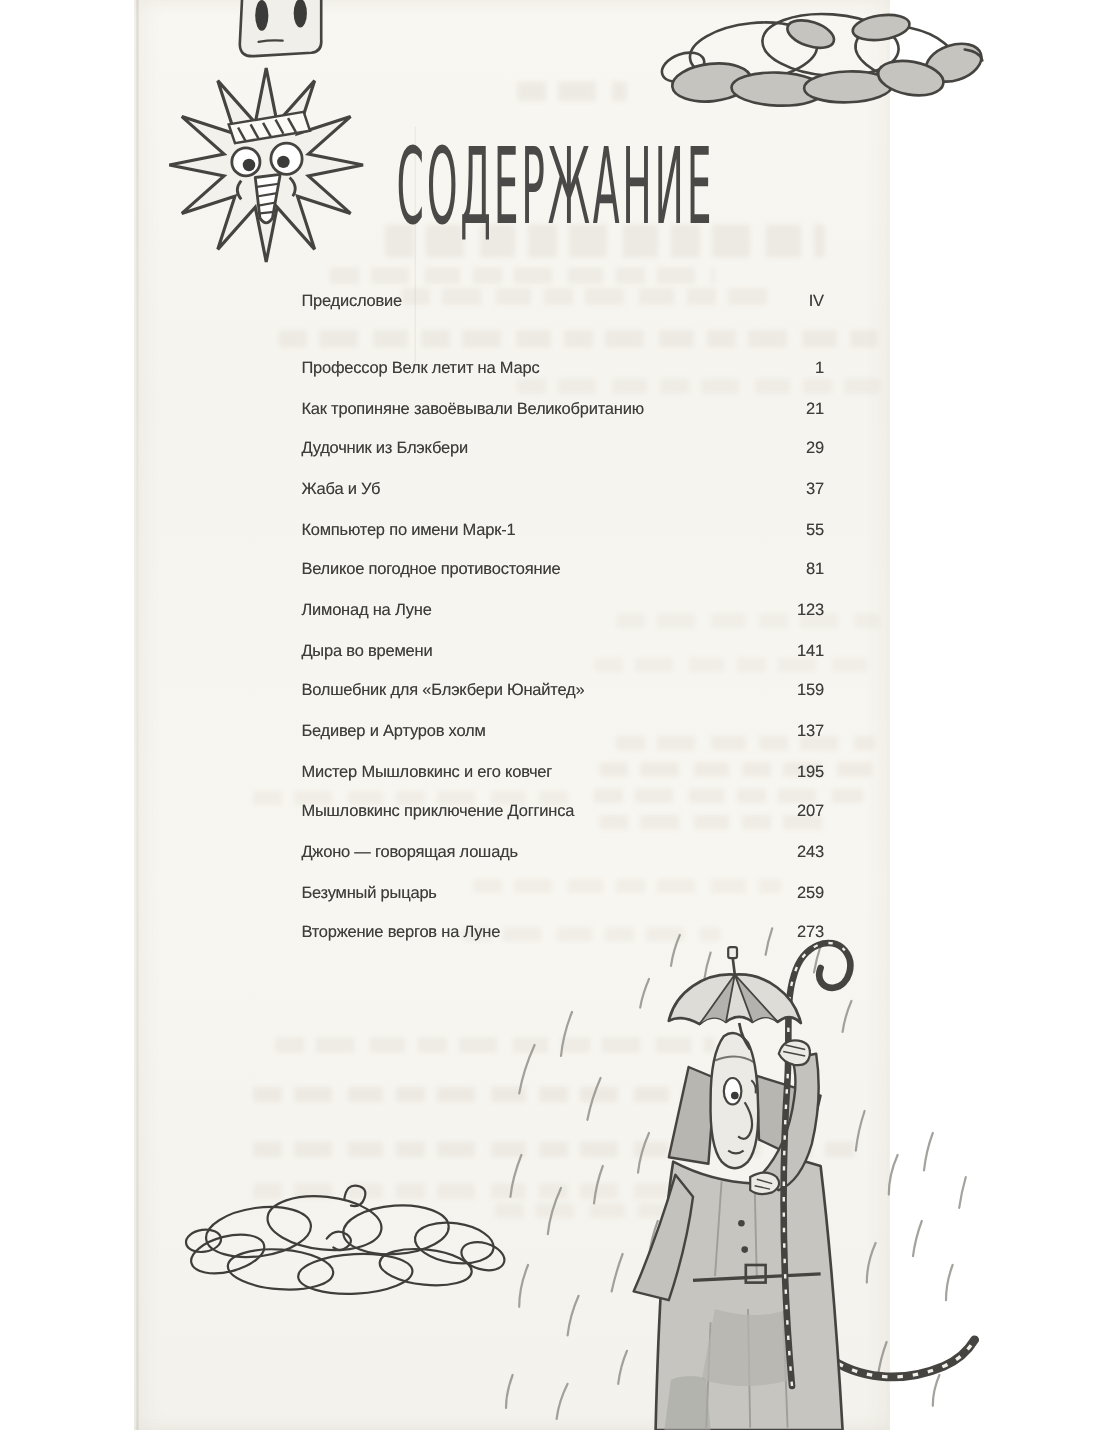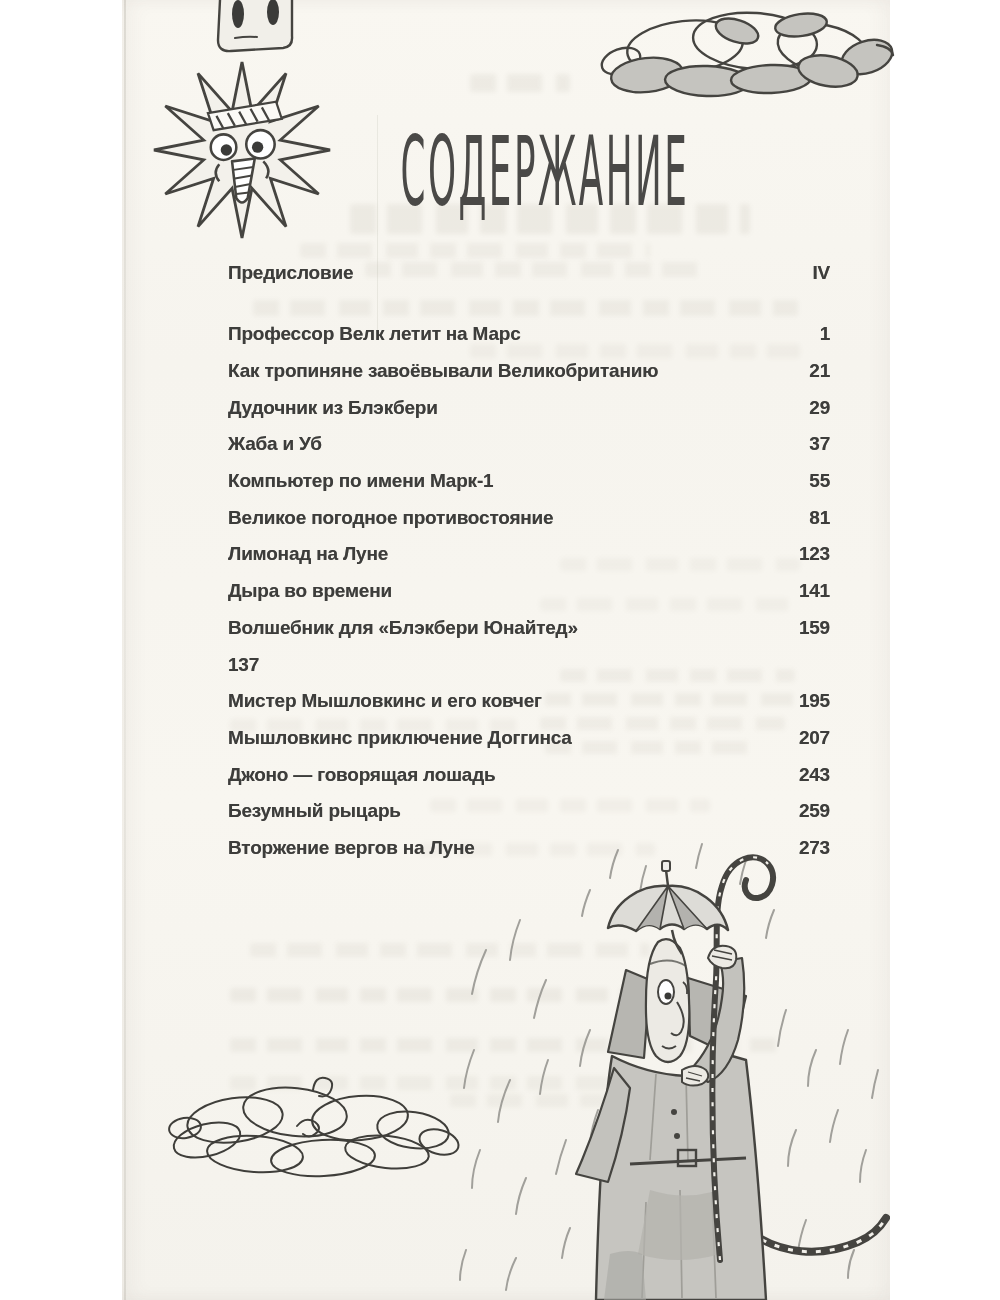--- a/index.html
+++ b/index.html
@@ -1,42 +1,43 @@
 <!DOCTYPE html>
 <html><head>
 <meta charset="utf-8">
 <style>
   html,body{margin:0;padding:0;}
   body{width:1000px;height:1300px;background:#ffffff;font-family:"Liberation Sans",sans-serif;}
   .canvas{position:relative;width:1000px;height:1300px;background:#ffffff;overflow:hidden;}
 
   
   .paper{
-    position:absolute;left:122px;top:0;width:768px;height:1300px;
+    position:absolute;left:122px;top:0;width:648px;height:1300px;
     background:linear-gradient(180deg,#f9f7f1 0%,#f6f4ee 28%,#f8f6f0 62%,#f4f2ec 100%);
     box-shadow:inset 10px 0 18px rgba(90,85,70,.05), inset -10px 0 16px rgba(90,85,70,.04);
+    padding-left:39px;
   }
   .crease{position:absolute;left:2px;top:0;width:2px;height:1300px;
     background:linear-gradient(180deg,rgba(120,115,100,.18),rgba(120,115,100,.05) 40%,rgba(120,115,100,.16));}
   .scratch{position:absolute;left:255px;top:115px;width:1px;height:220px;background:rgba(110,105,92,.10);}
 
   
   .title-wrap{position:absolute;left:0;right:0;top:116px;padding-left:78px;text-align:center;z-index:3;}
   .title{
     display:inline-block;
     font-family:"DejaVu Sans",sans-serif;
     font-stretch:condensed;
     font-size:64px;font-weight:400;color:#4a4947;letter-spacing:4px;white-space:nowrap;
     transform:scale(.62,1.5);transform-origin:center top;
   }
 
   
   .toc{position:absolute;left:106px;right:60px;top:256px;z-index:3;color:#3d3d3b;}
   .toc-row{display:flex;justify-content:space-between;align-items:center;height:36.7px;
-    font-size:19px;font-weight:700;letter-spacing:-.2px;white-space:nowrap;}
+    font-size:15px;font-weight:400;letter-spacing:-.2px;white-space:nowrap;margin-left:46px;}
   .toc-row .lbl{text-shadow:0 0 .5px rgba(61,61,59,.55);}
   .toc-row .num{text-shadow:0 0 .5px rgba(61,61,59,.55);}
   .preface{height:34px;}
   .toc-entries{margin-top:26px;}
 
   
   .ghost{
     position:absolute;z-index:1;border-radius:3px;
     background:repeating-linear-gradient(90deg,
       rgba(118,110,90,.55) 0px, rgba(118,110,90,.55) 26px,
@@ -120,20 +121,21 @@
           </div>
         <div class="toc-row">
             <span class="lbl">Дыра во времени</span>
             <span class="num">141</span>
           </div>
         <div class="toc-row">
             <span class="lbl">Волшебник для «Блэкбери Юнайтед»</span>
             <span class="num">159</span>
           </div>
         <div class="toc-row">
+            <span class="lbl">Бедивер и Артуров холм</span>
             <span class="num">137</span>
           </div>
         <div class="toc-row">
             <span class="lbl">Мистер Мышловкинс и его ковчег</span>
             <span class="num">195</span>
           </div>
         <div class="toc-row">
             <span class="lbl">Мышловкинс приключение Доггинса</span>
             <span class="num">207</span>
           </div>

